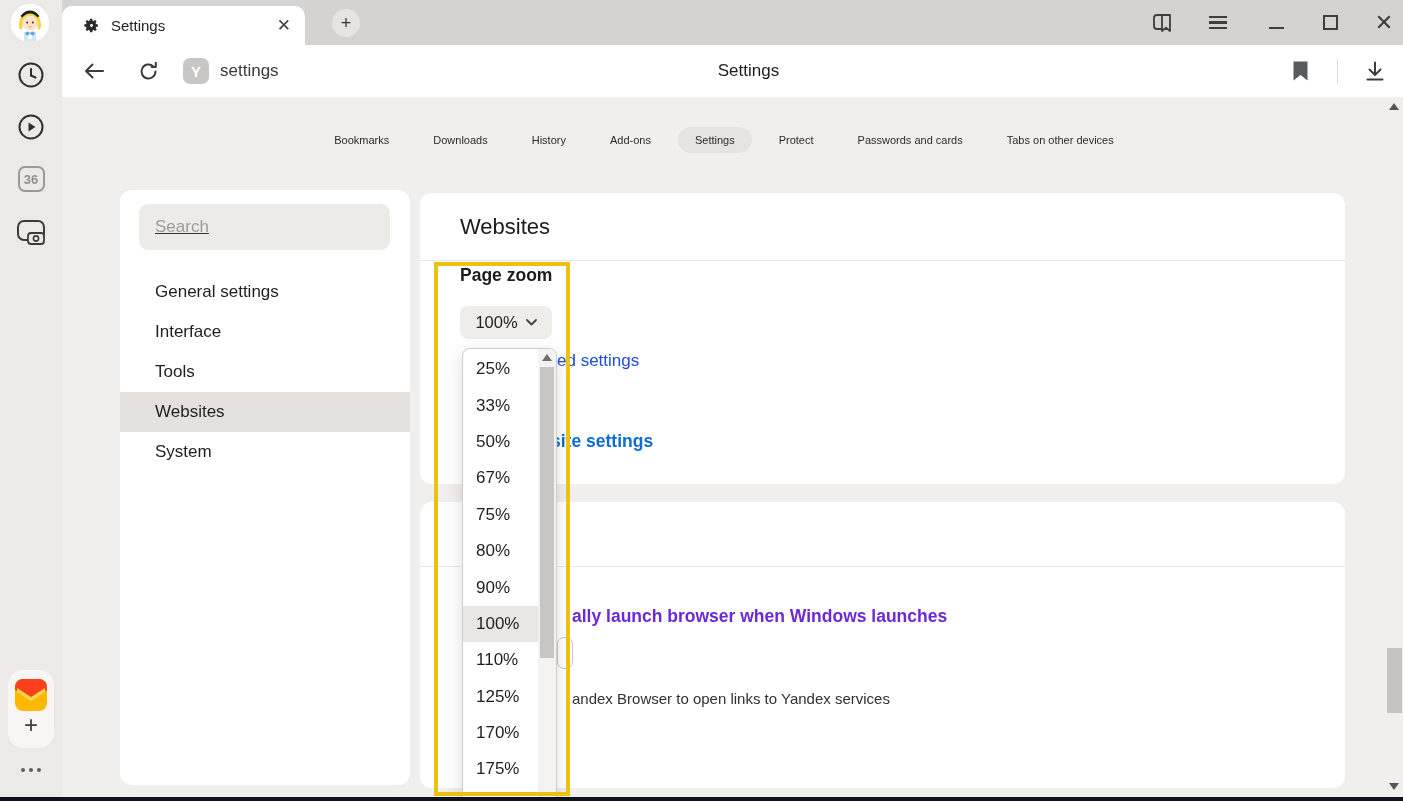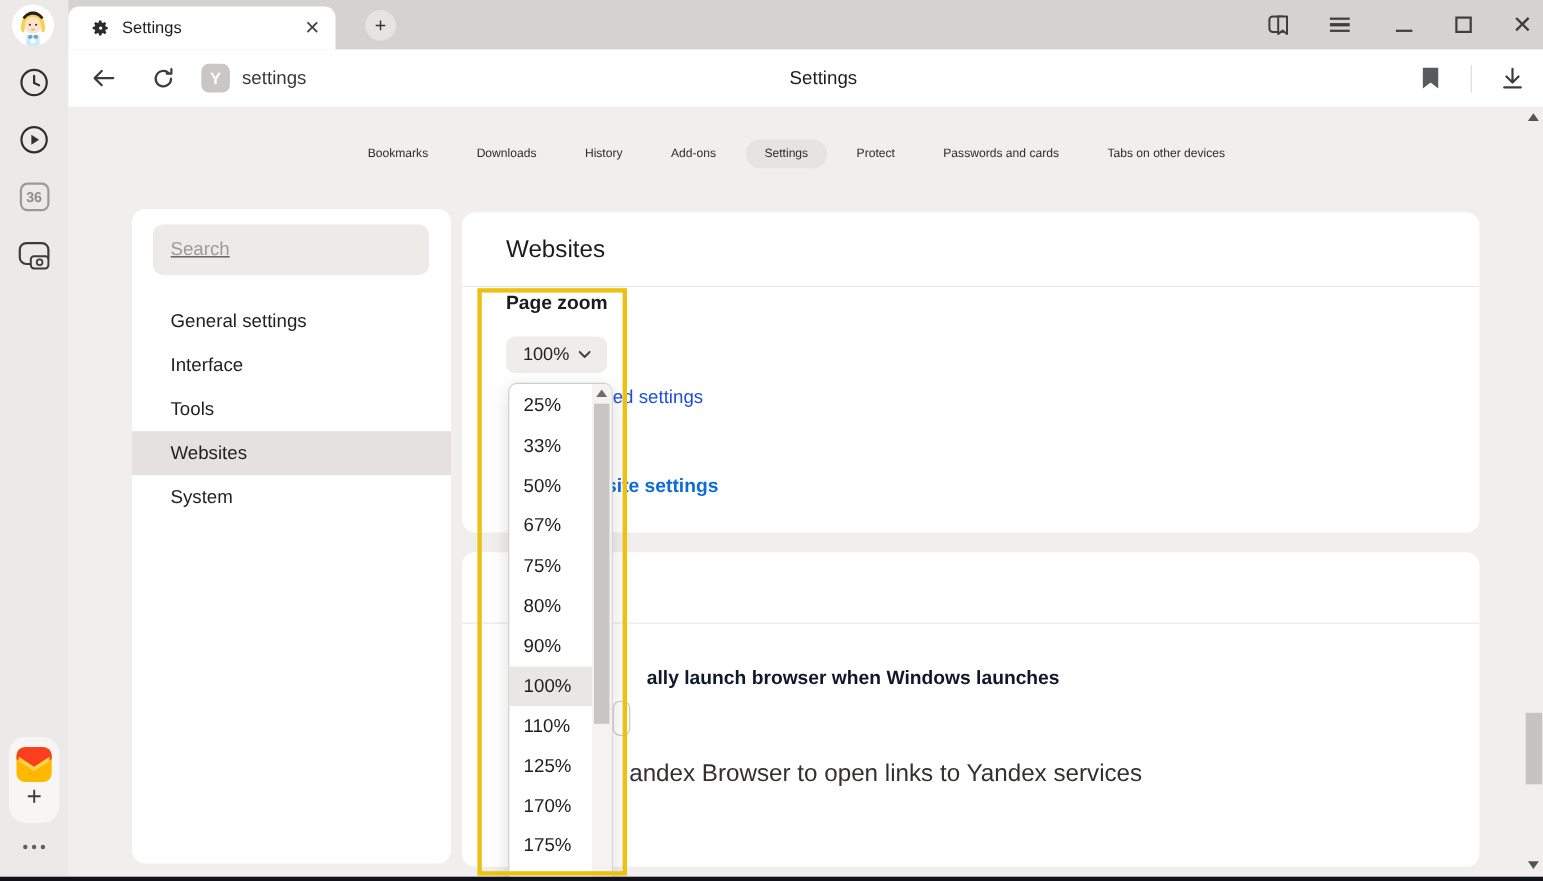--- a/index.html
+++ b/index.html
@@ -61,22 +61,22 @@
 
   .menu { position:absolute; left:0; top:82px; width:100%; }
   .menu-item { height:40px; display:flex; align-items:center; padding-left:35px; font-size:17px; color:#1f1f1f; }
   .menu-item.sel { background:#e4e1df; }
 
   .main-heading { position:absolute; left:40px; top:21px; font-size:22px; color:#1b1b1b; }
   .hdiv { position:absolute; left:0; width:100%; height:1px; background:#e9e7e5; }
 
   .link-frag { position:absolute; font-size:17px; color:#1d4ed8; white-space:nowrap; }
   .link-frag.bold { font-weight:bold; color:#0e6cd4; font-size:17.5px; }
-  .txt-bold { position:absolute; font-size:17.5px; font-weight:bold; color:#0f172a; white-space:nowrap;margin-left:16px; }
-  .txt-reg { position:absolute; font-size:22px; color:#33312f; white-space:nowrap; }
+  .txt-bold { position:absolute; font-size:17.5px; font-weight:bold; color:#6d28d9; white-space:nowrap; }
+  .txt-reg { position:absolute; font-size:15px; color:#33312f; white-space:nowrap; }
   .combo-sliver { position:absolute; left:495px; top:540px; width:16px; height:32px; background:#fff;
                   border:1px solid #c9c7c5; border-radius:7px; }
 
   .pz-label { position:absolute; left:398px; top:168px; font-size:17.5px; font-weight:bold; color:#1b1b1b; z-index:8; }
   .pz-button { position:absolute; left:398px; top:209px; width:92px; height:33px; background:#efedea; border-radius:8px;
                display:flex; align-items:center; justify-content:center; gap:8px; font-size:16.5px; color:#222; z-index:8; }
 
   .dropdown { position:absolute; left:400px; top:251px; width:95px; height:502px; background:#fff;
               border:1px solid #cfcdcb; border-radius:8px; box-shadow:0 5px 18px rgba(0,0,0,.13); z-index:20; overflow:hidden; }
   .dd-options { position:absolute; left:0; top:2px; width:76px; }

